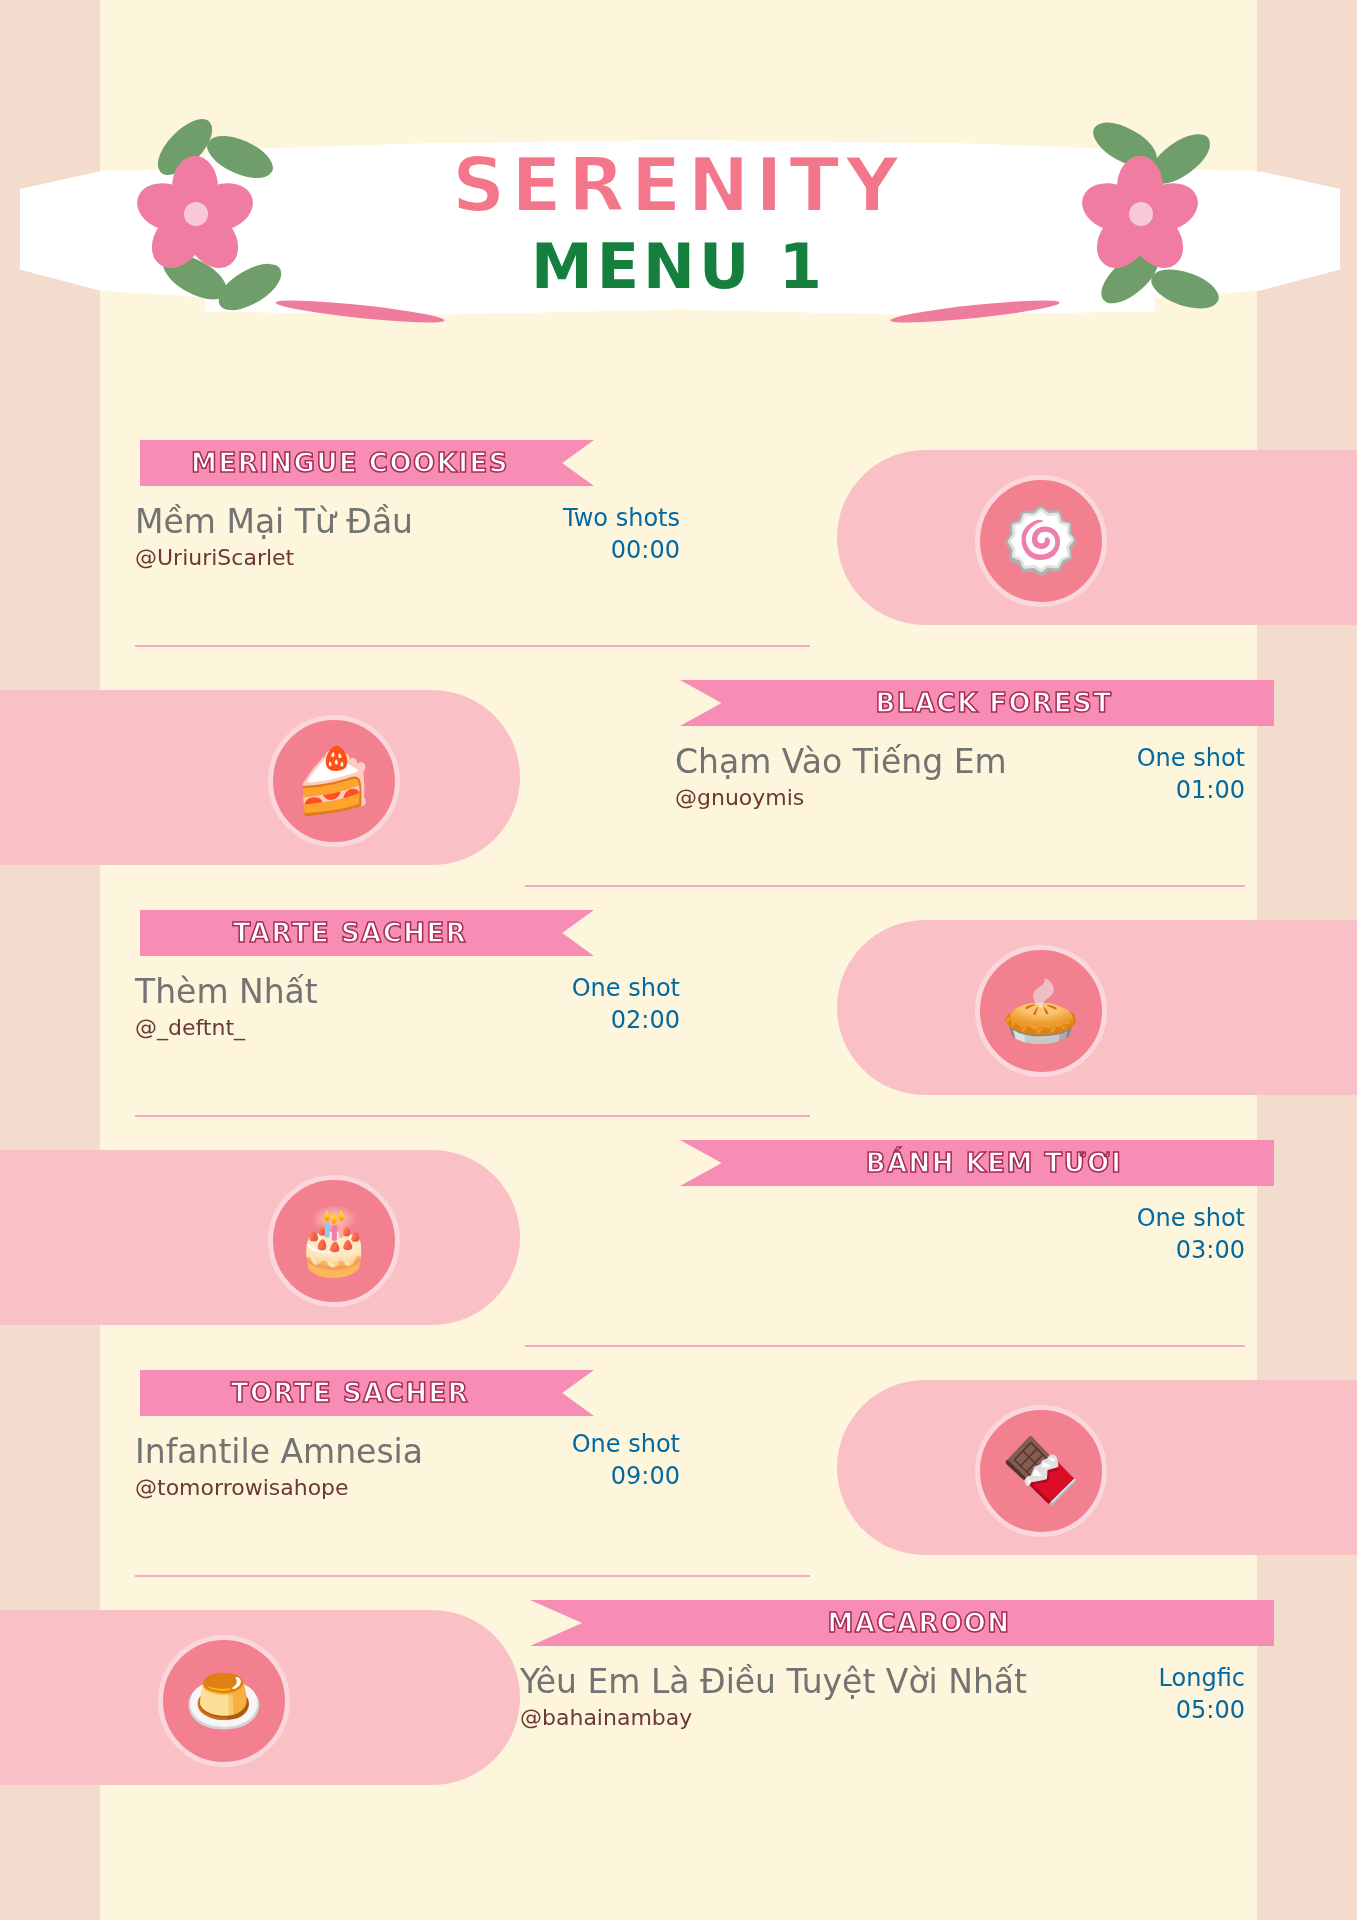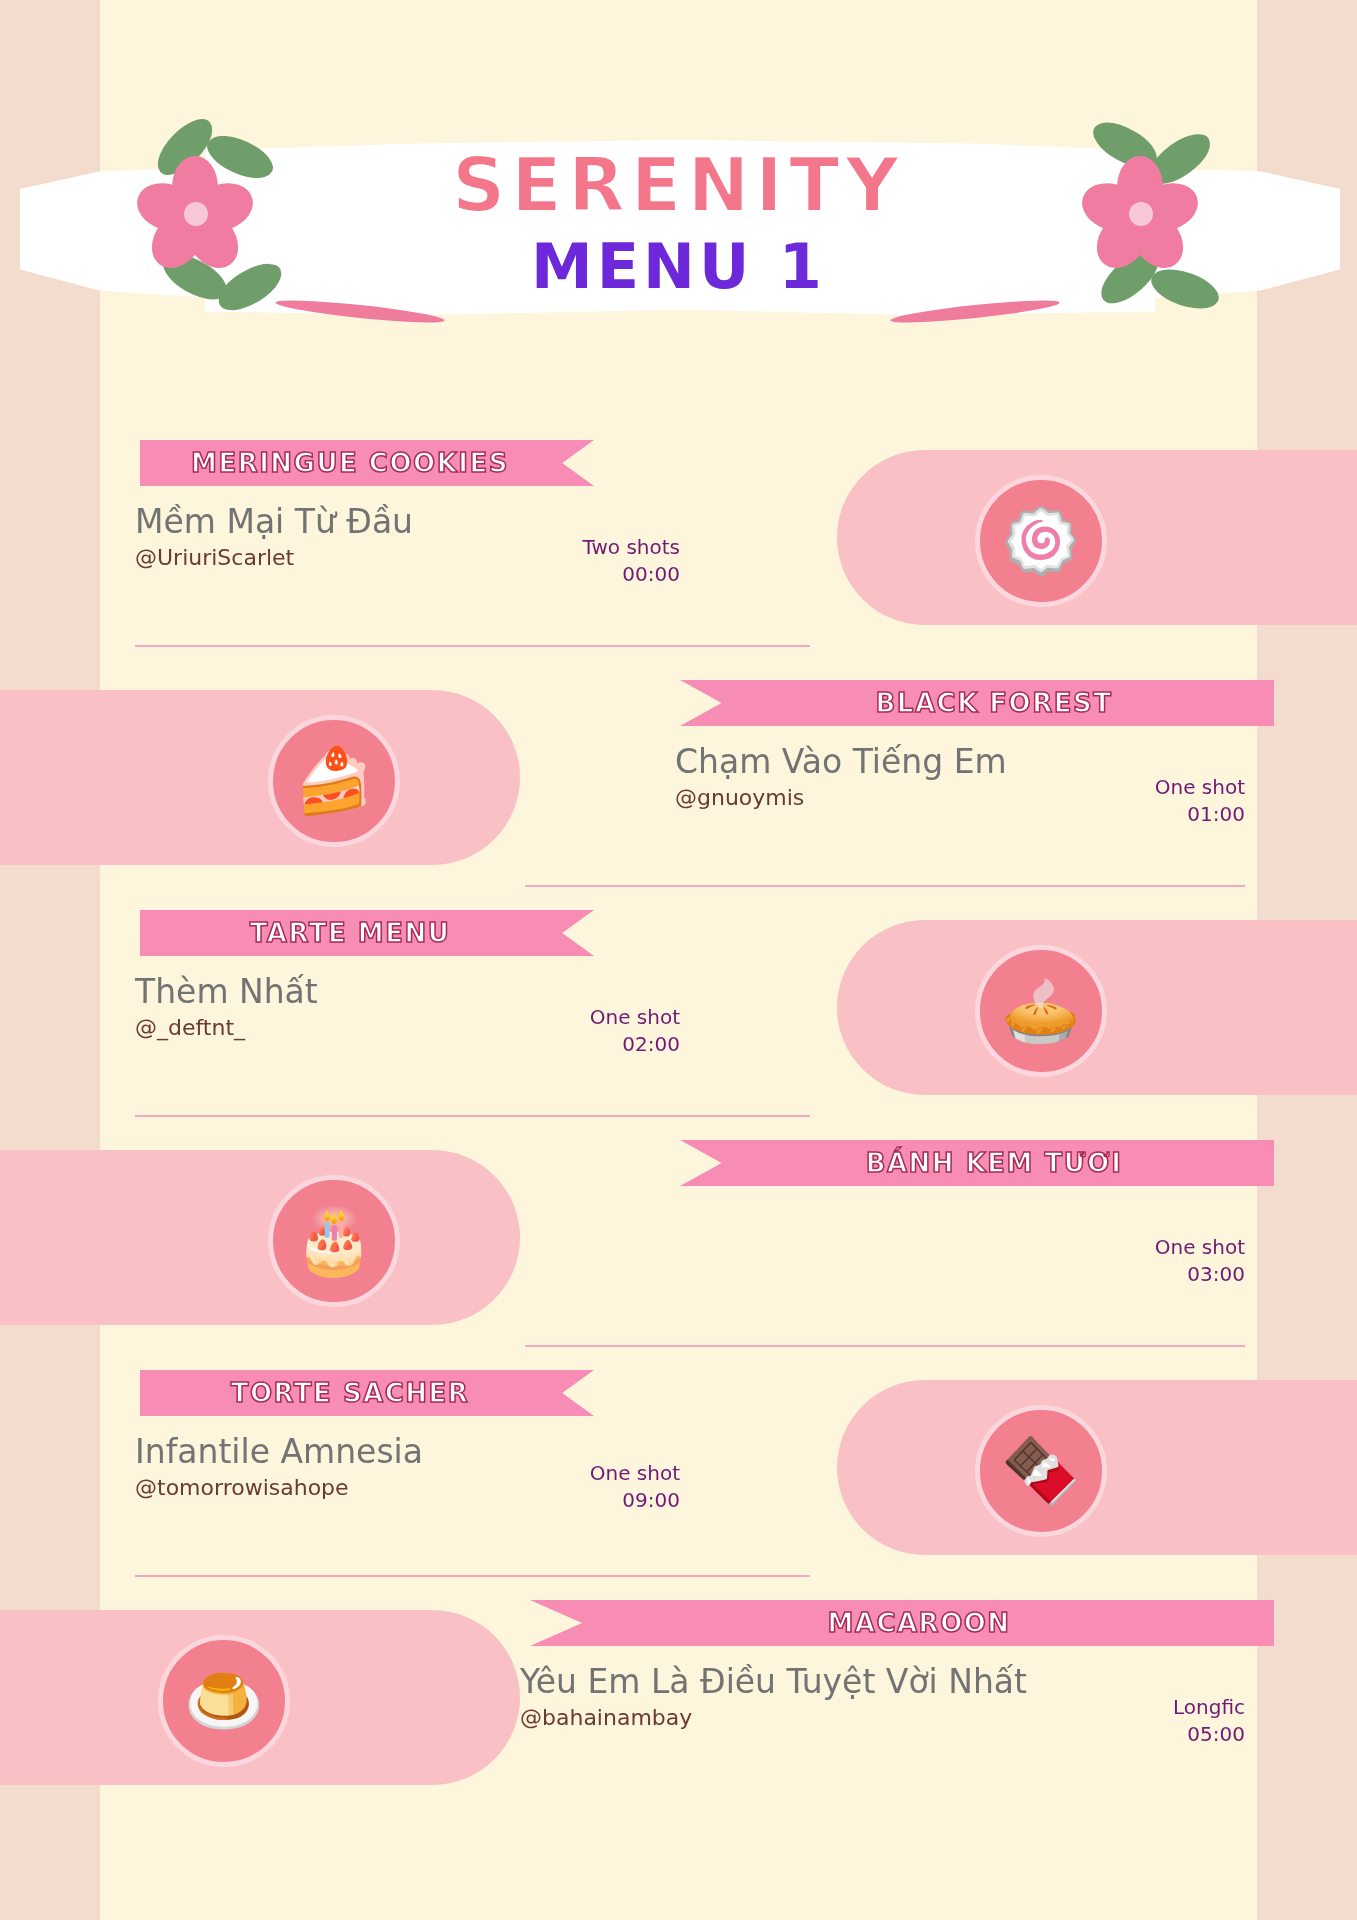--- a/index.html
+++ b/index.html
@@ -78,21 +78,21 @@
   .banner-sub {
     position: absolute;
     left: 0;
     top: 110px;
     width: 1357px;
     text-align: center;
     font-family: "DejaVu Sans", sans-serif;
     font-weight: bold;
     font-size: 62px;
     letter-spacing: 4px;
-    color: #6d28d9;
+    color: #15803d;
   }
   
   .swoosh {
     position: absolute;
     height: 13px;
     border-radius: 50%;
     background: #ef7c9c;
   }
   .swoosh.left  { left: 275px; top: 185px; width: 170px; transform: rotate(6deg); }
   .swoosh.right { left: 890px; top: 185px; width: 170px; transform: rotate(-6deg); }
@@ -200,25 +200,24 @@
   }
   .handle {
     font-size: 22px;
     color: #6b3a32;
     margin-top: 4px;
     white-space: nowrap;
   }
   .meta {
     position: absolute;
     text-align: right;
-    font-size: 20px;
-    color: #701a75;
+    font-size: 24px;
+    color: #0369a1;
     line-height: 1.35;
     white-space: nowrap;
-    margin-top: 32px;
   }
   .rule {
     position: absolute;
     height: 2px;
     background: #f3a9c0;
   }
 </style>
 </head>
 <body>
 
@@ -295,21 +294,21 @@
       <div>01:00</div>
     </div>
     <div class="rule" style="left:525px; top:205px; width:720px;"></div>
   </div>
 
   <div class="row" style="top:910px;">
     <div class="blob right" style="top:10px;"></div>
     <div class="medallion" style="right:250px; top:35px;">
       <span>🥧</span>
     </div>
-    <div class="tag to-right" style="left:140px; top:0px; width:420px;">TARTE MENU</div>
+    <div class="tag to-right" style="left:140px; top:0px; width:420px;">TARTE SACHER</div>
     <div class="entry" style="left:135px; top:62px;">
       <div class="title">Thèm Nhất</div>
       <div class="handle">@_deftnt_</div>
     </div>
     <div class="meta" style="left:370px; top:62px; width:310px;">
       <div>One shot</div>
       <div>02:00</div>
     </div>
     <div class="rule" style="left:135px; top:205px; width:675px;"></div>
   </div>

